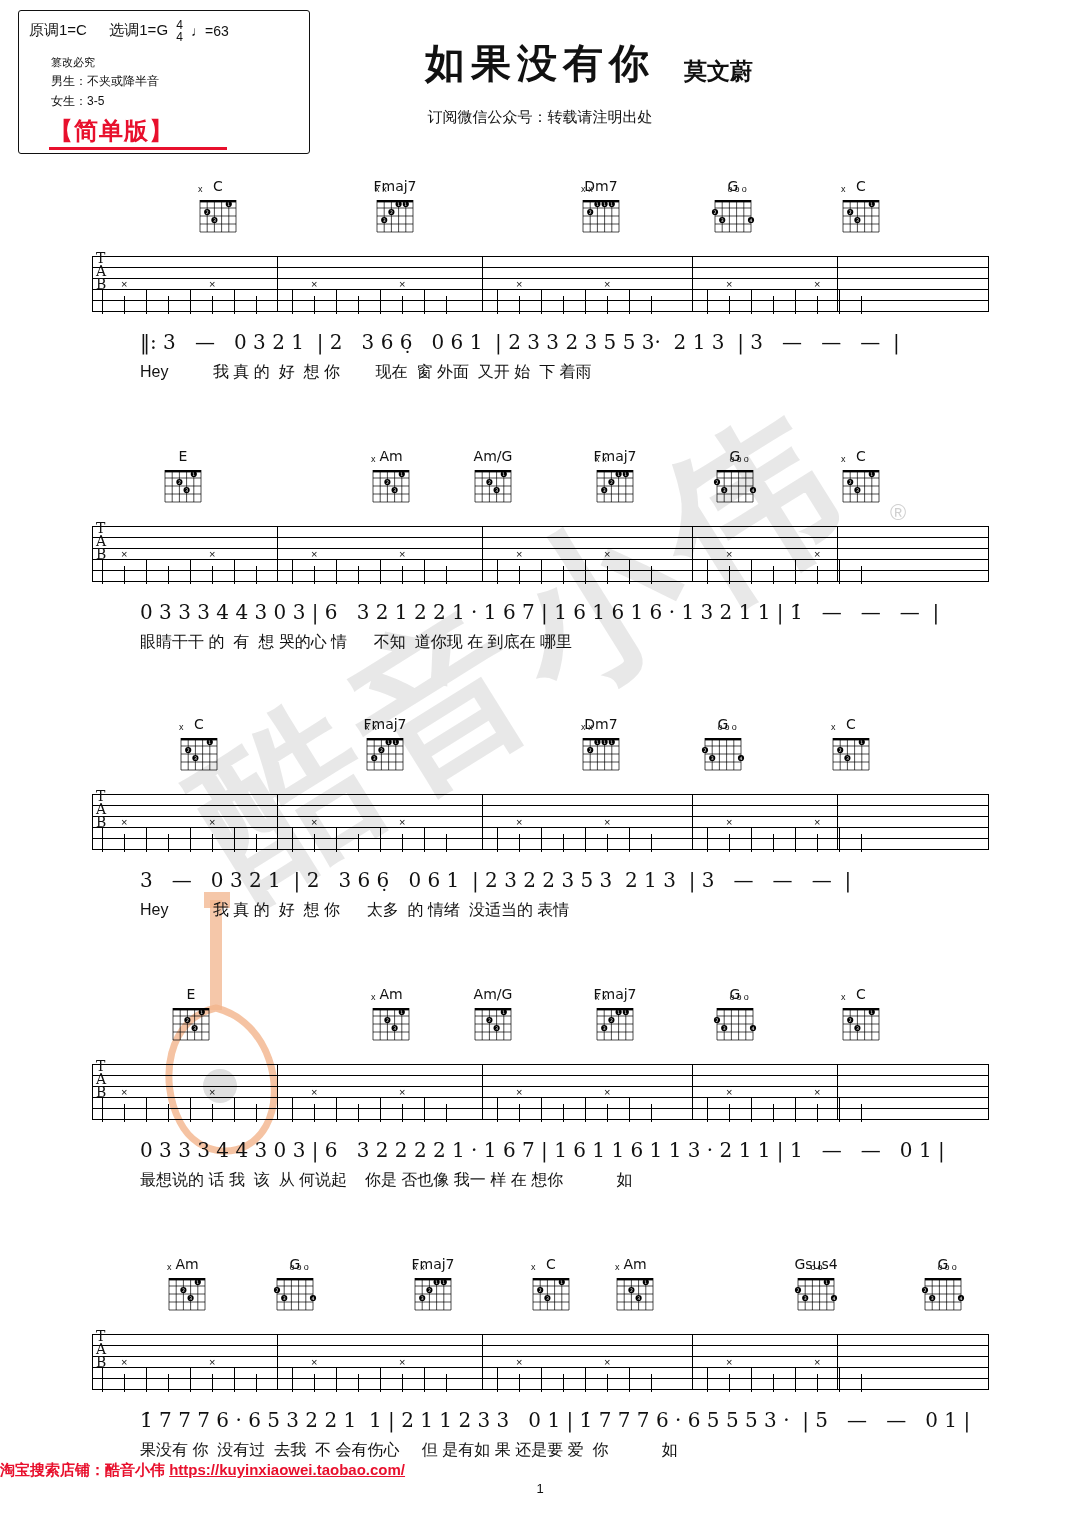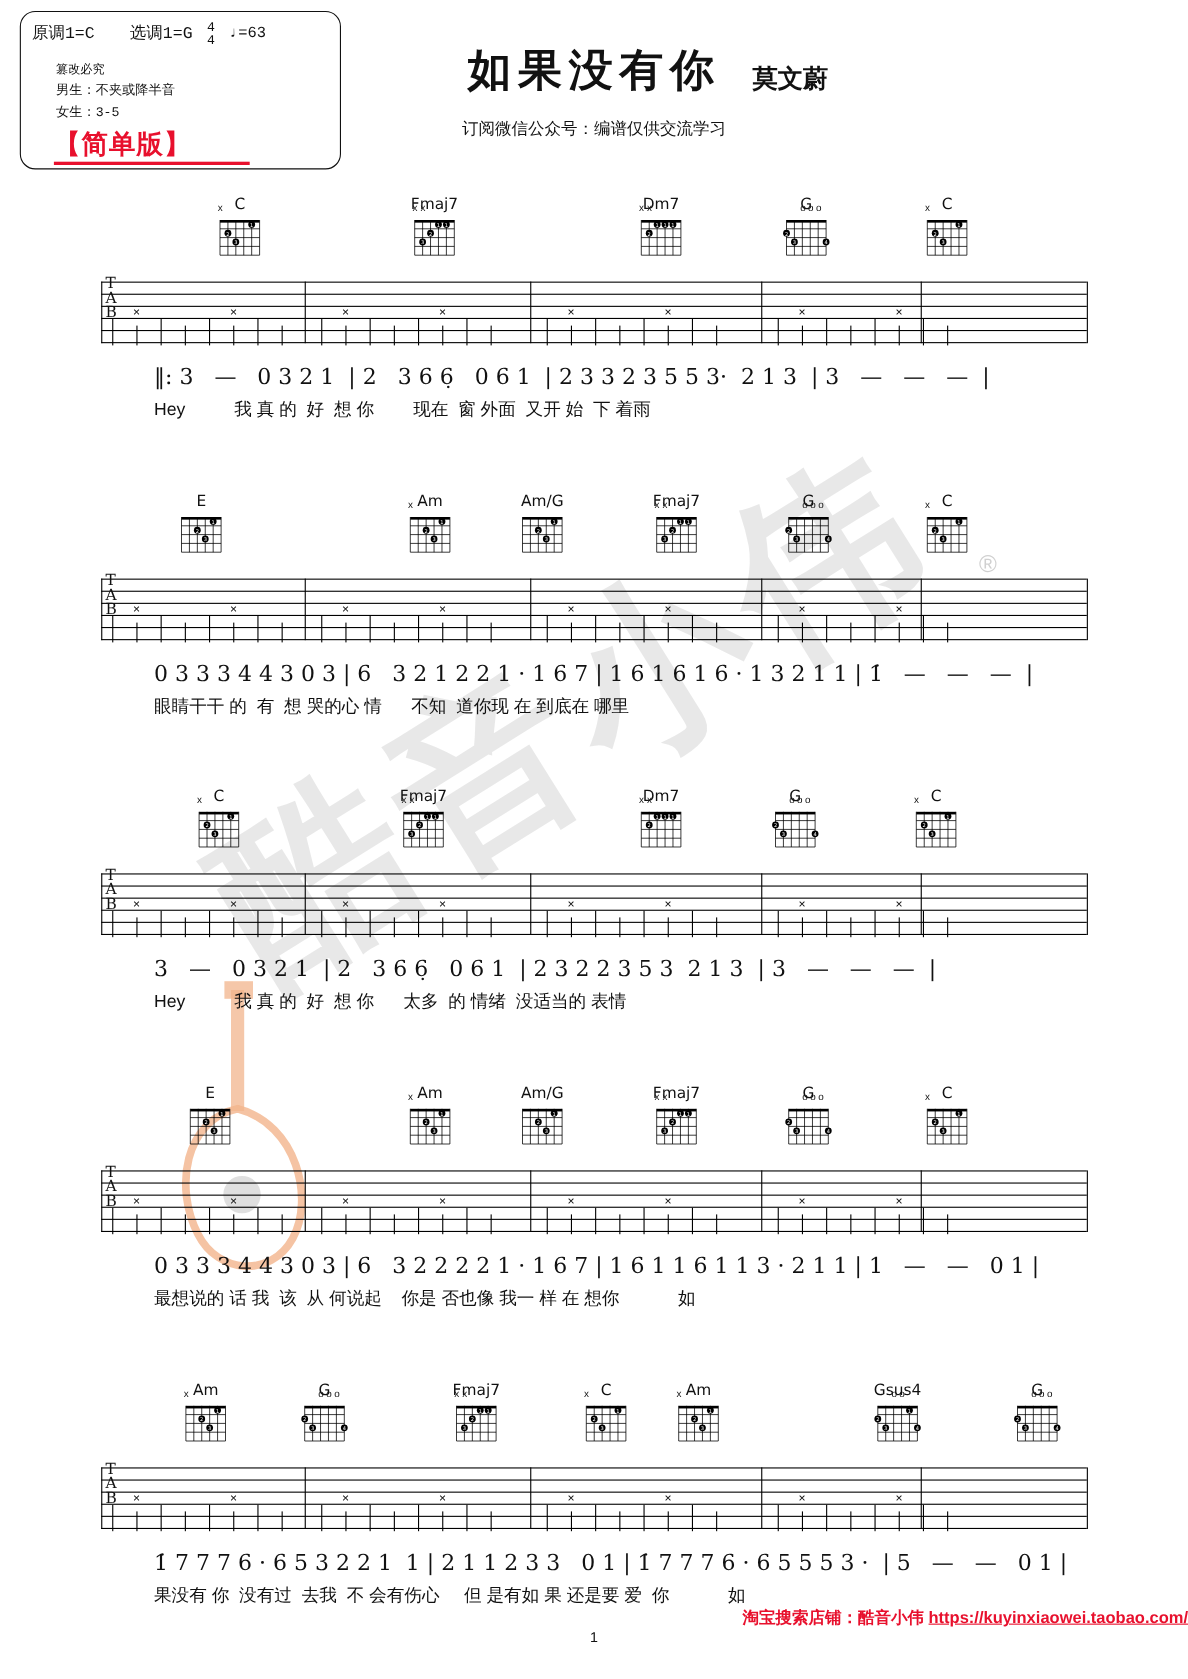--- a/index.html
+++ b/index.html
@@ -6,21 +6,21 @@
   body{
     width:1080px;height:1526px;background:#ffffff;
     font-family:"Liberation Sans", sans-serif;
     color:#111;position:relative;overflow:hidden;
   }
   .page{position:relative;width:1080px;height:1526px;}
 
   
   .keybox{
     position:absolute;left:18px;top:10px;width:290px;height:142px;
-    border:1px solid #111;border-radius:14px;font-family:Liberation Mono, monospace;
+    border:1px solid #111;border-radius:3px;
   }
   .keyline{position:absolute;left:10px;top:8px;font-size:15px;letter-spacing:0px;}
   .keyline .sp{display:inline-block;width:14px;}
   .fracwrap{display:inline-block;vertical-align:middle;text-align:center;line-height:1;font-size:12px;margin:0 4px;}
   .fracwrap span{display:block;}
   .tempo{display:inline-block;vertical-align:middle;font-size:14px;}
   .small1{position:absolute;left:32px;top:44px;font-size:11px;}
   .small2{position:absolute;left:32px;top:62px;font-size:12px;}
   .small3{position:absolute;left:32px;top:82px;font-size:12px;}
   .simple{
@@ -70,21 +70,21 @@
   .tabletters div{height:13px;}
   .strokes{position:absolute;left:92px;width:896px;height:62px;}
   .stroke{position:absolute;width:1px;background:#000;}
   .xmark{position:absolute;font-size:11px;}
 
   
   .melody{position:absolute;left:0;width:1080px;font-family:"DejaVu Serif",serif;font-size:20px;white-space:pre;}
   .lyrics{position:absolute;left:0;width:1080px;font-size:16px;white-space:pre;}
 
   
-  .foot1{position:absolute;left:0;bottom:46px;width:1080px;text-align:right;font-size:15px;font-weight:bold;color:#e8102d;}
+  .foot1{position:absolute;left:0;bottom:46px;width:1080px;text-align:left;font-size:15px;font-weight:bold;color:#e8102d;}
   .foot1 .u{text-decoration:underline;}
   .pageno{position:absolute;left:0;bottom:30px;width:1080px;text-align:center;font-size:13px;}
   .foot2{position:absolute;left:0;bottom:6px;width:1080px;text-align:center;font-size:14px;}
 </style>
 </head>
 <body>
 
 <div class="page">
 
   <div class="keybox">
@@ -100,21 +100,21 @@
     </div>
     <div class="small1">篡改必究</div>
     <div class="small2">男生：不夹或降半音</div>
     <div class="small3">女生：3-5</div>
     <div class="simple">【简单版】</div>
     <div class="simple-underline"></div>
   </div>
 
   <div class="title">如果没有你</div>
   <div class="artist">莫文蔚</div>
-  <div class="subline1">订阅微信公众号：编谱仅供交流学习</div>
+  <div class="subline1">订阅微信公众号：转载请注明出处</div>
 
 
   <div class="watermark">酷音小伟</div>
   <div class="wm-r">®</div>
   <svg class="guitar-wm" viewBox="0 0 140 300">
     <path d="M60 10 L72 10 L72 120 L60 120 Z" fill="#f0a878" opacity=".75"></path>
     <rect x="54" y="2" width="26" height="16" fill="#f0a878" opacity=".75"></rect>
     <path d="M66 118 C18 128 8 190 30 232 C48 268 96 272 116 236 C136 200 120 132 66 118 Z" fill="none" stroke="#f0a878" stroke-width="7" opacity=".8"></path>
     <circle cx="70" cy="196" r="17" fill="#b9b9b9" opacity=".55"></circle>
   </svg>

